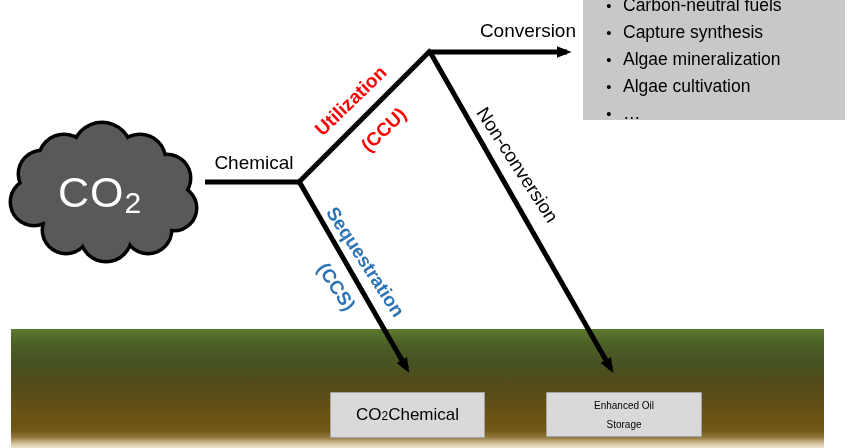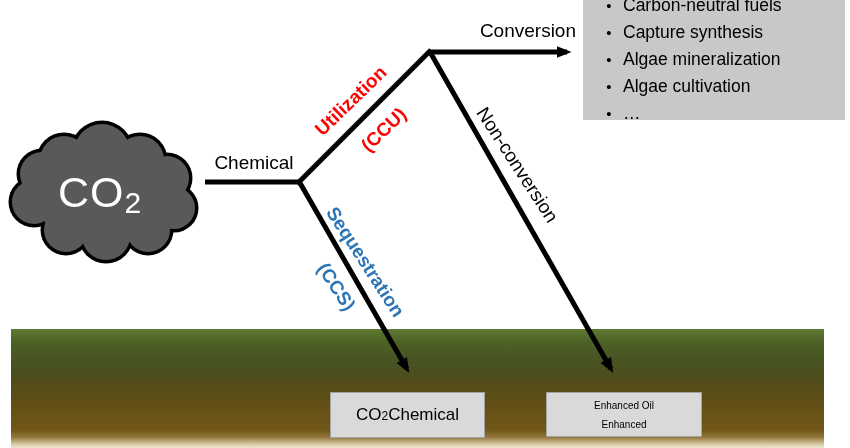--- a/index.html
+++ b/index.html
@@ -151,16 +151,16 @@
 
   <div class="gbox gbox-storage">
     <div class="row">
       <span>CO</span>
         <span class="sub">2</span>
         <span> Chemical</span>
     </div>
   </div>
   <div class="gbox gbox-eor">
     <div>Enhanced Oil</div>
-    <div>Enhanced</div>
+    <div>Storage</div>
   </div>
 
 </div>
 
 </body></html>

